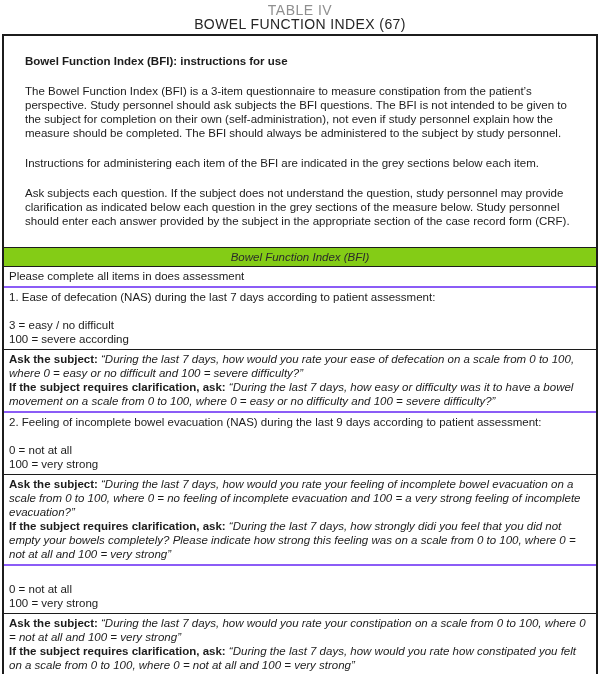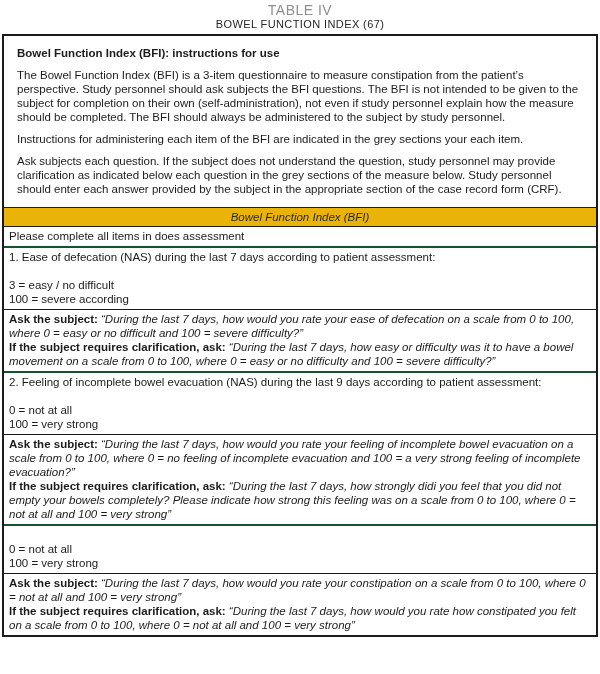--- a/index.html
+++ b/index.html
@@ -14,37 +14,37 @@
     overflow: hidden;
   }
   .page-title { text-align: center; padding-top: 4px; }
   .page-title .t1 {
     font-size: 14px;
     letter-spacing: 0.5px;
     color: #8f8f8f;
     line-height: 13px;
   }
   .page-title .t2 {
-    font-size: 11px;
+    font-size: 14px;
     letter-spacing: 0.4px;
     color: #262626;
     line-height: 14px;
   }
   .bfi-table {
     margin: 3px 2px 0 2px;
     border: 2px solid #1c1c1c;
     background: #ffffff;
   }
   .row { padding: 2px 5px 3px 5px; }
   .row + .row { border-top: 1px solid #1c1c1c; }
-  .row.thick { border-top: 2px solid #14532d; }
-  .instructions p { margin: 8px; }
+  .row.thick { border-top: 2px solid #8b5cf6; }
+  .instructions p { margin: 16px; }
   .instructions .head { font-weight: bold; }
   .grey-band {
-    background: #eab308;
+    background: #84cc16;
     text-align: center;
     font-style: italic;
     padding: 2px 5px;
     color: #2a2a2a;
   }
   .spacer { height: 14px; }
   .ask-block .clarify { }
   .ask-block b { font-weight: bold; font-style: normal; }
   .ask-block i { font-style: italic; }
 </style>
@@ -54,21 +54,21 @@
 <div class="page-title">
   <div class="t1">TABLE IV</div>
   <div class="t2">BOWEL FUNCTION INDEX (67)</div>
 </div>
 
 <div class="bfi-table">
 
   <div class="row instructions">
     <p class="head">Bowel Function Index (BFI): instructions for use</p>
     <p>The Bowel Function Index (BFI) is a 3-item questionnaire to measure constipation from the patient’s perspective. Study personnel should ask subjects the BFI questions. The BFI is not intended to be given to the subject for completion on their own (self-administration), not even if study personnel explain how the measure should be completed. The BFI should always be administered to the subject by study personnel.</p>
-    <p>Instructions for administering each item of the BFI are indicated in the grey sections your each item.</p>
+    <p>Instructions for administering each item of the BFI are indicated in the grey sections below each item.</p>
     <p>Ask subjects each question. If the subject does not understand the question, study personnel may provide clarification as indicated below each question in the grey sections of the measure below. Study personnel should enter each answer provided by the subject in the appropriate section of the case record form (CRF).</p>
   </div>
 
   <div class="row grey-band">Bowel Function Index (BFI)</div>
 
   <div class="row">Please complete all items in does assessment</div>
 
   <div class="row thick">
     <div>1. Ease of defecation (NAS) during the last 7 days according to patient assessment:</div>
     <div class="spacer"></div>

